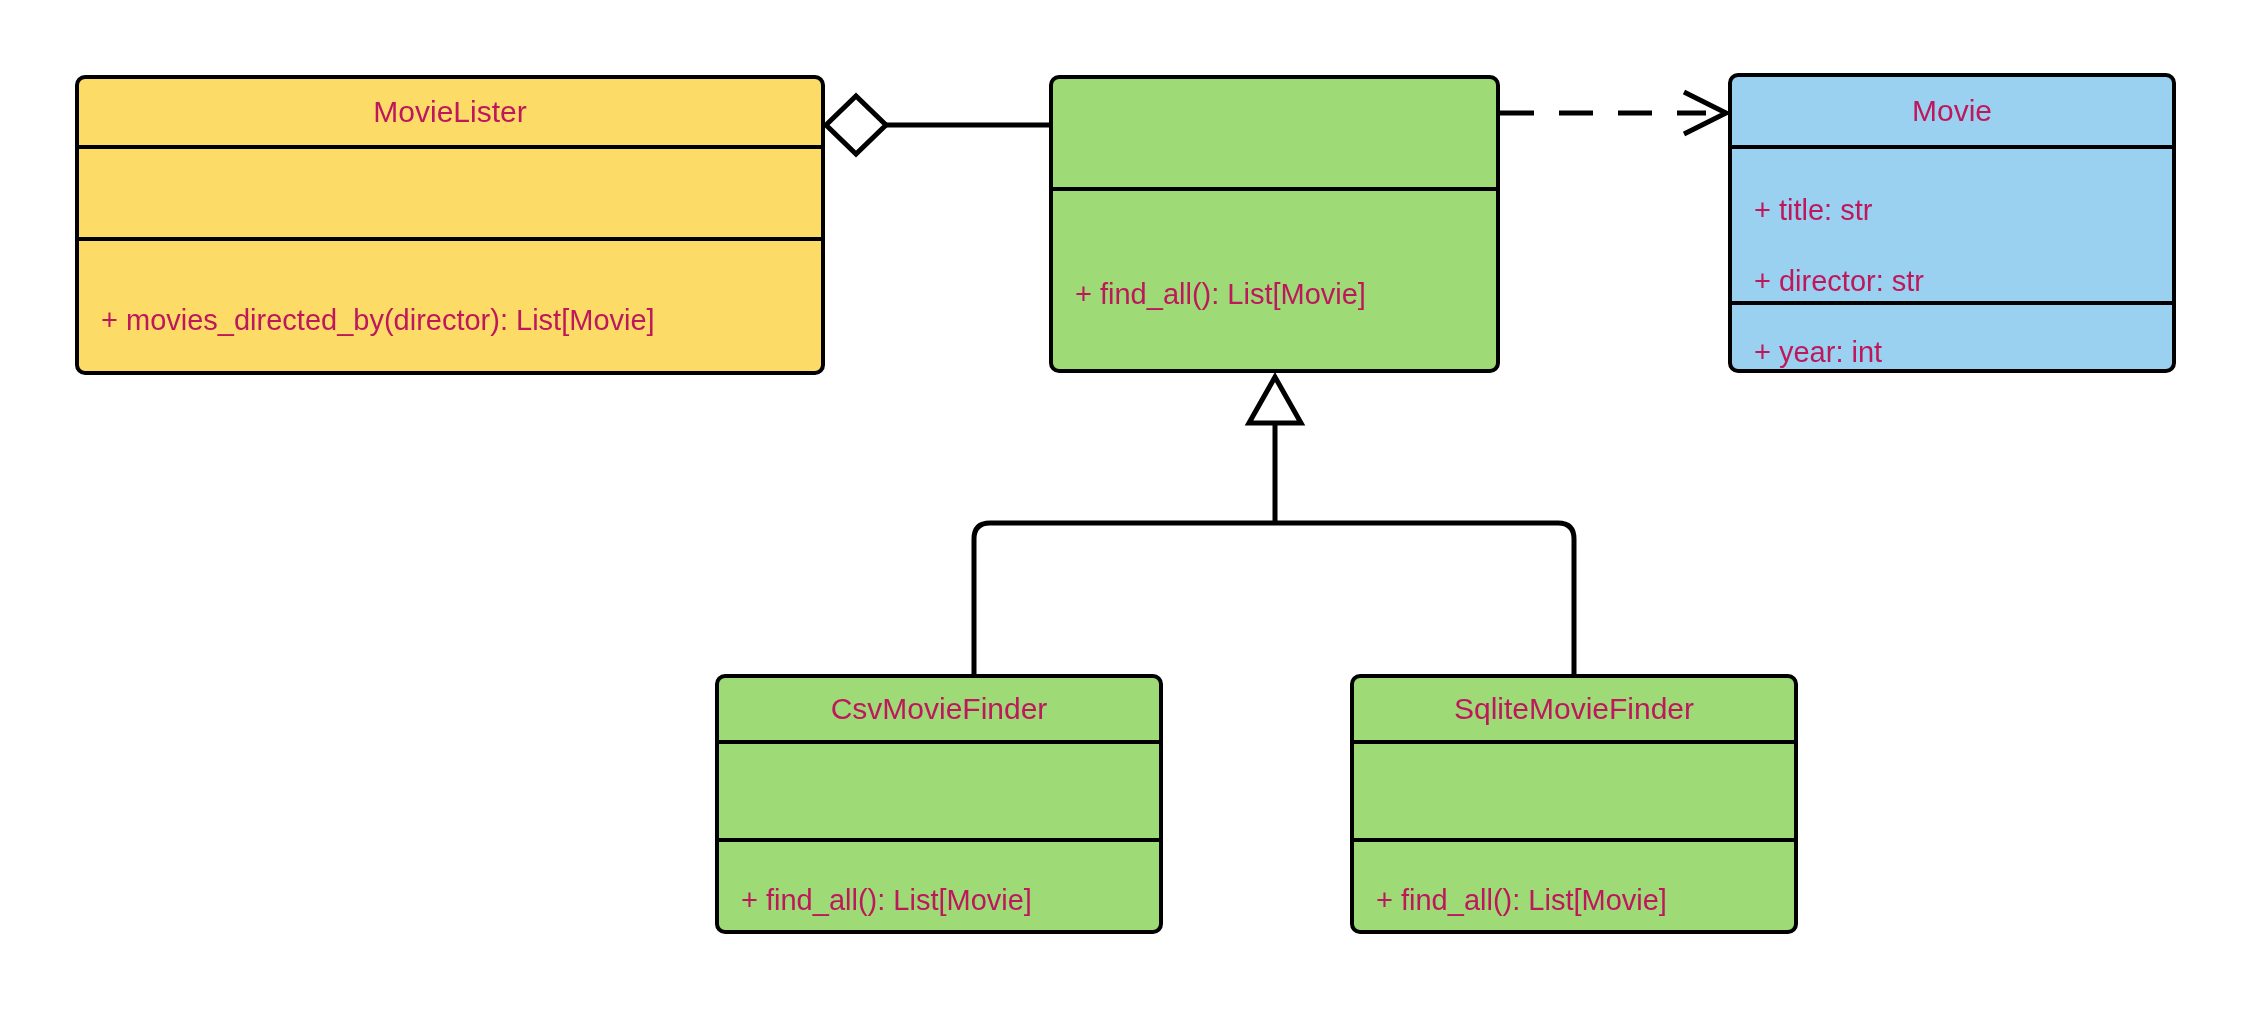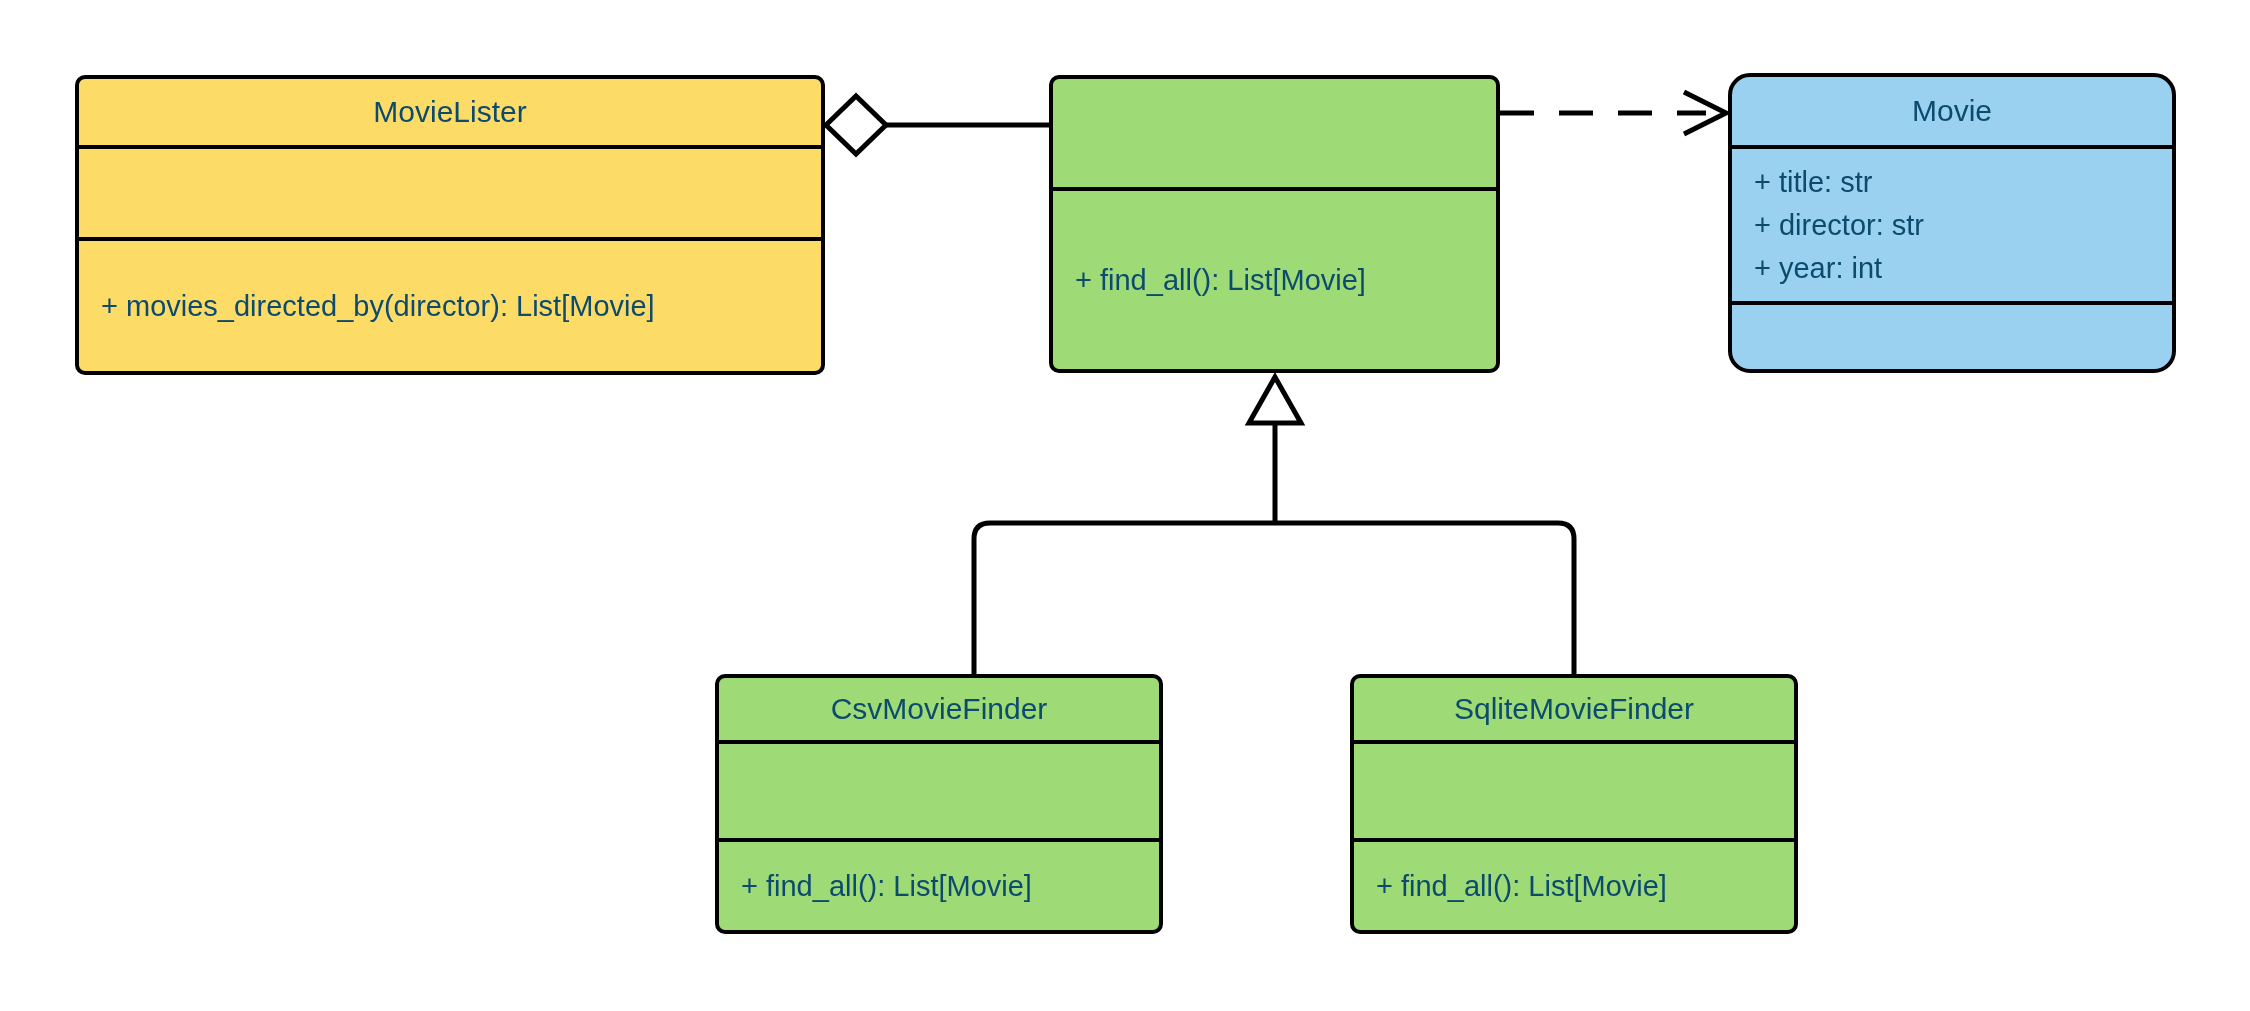--- a/index.html
+++ b/index.html
@@ -2,21 +2,21 @@
 <html><head>
 <meta charset="utf-8">
 <style>
   html, body { margin: 0; padding: 0; background: #ffffff; }
   #canvas {
     position: relative;
     width: 2250px;
     height: 1011px;
     background: #ffffff;
     font-family: "Liberation Sans", "DejaVu Sans", sans-serif;
-    color: #0c4a6e;
+    color: #be185d;
     overflow: hidden;
   }
   #connectors {
     position: absolute;
     left: 0; top: 0;
     width: 2250px; height: 1011px;
     pointer-events: none;
   }
   .class-box {
     position: absolute;
@@ -44,20 +44,21 @@
     box-sizing: border-box;
     padding: 0 0 0 22px;
     display: flex;
     flex-direction: column;
     justify-content: center;
   }
   .member {
     font-size: 29px;
     line-height: 43px;
     white-space: nowrap;
+    margin-top: 28px;
   }
 
   
   #box-movie-lister { left: 75px; top: 75px; width: 750px; height: 300px; }
   #box-movie-lister .class-title   { height: 70px; }
   #box-movie-lister .class-attrs   { height: 92px; }
   #box-movie-lister .class-methods { flex: 1; }
 
   
   #box-movie-finder { left: 1049px; top: 75px; width: 451px; height: 298px; }
@@ -115,21 +116,21 @@
     </div>
   </div>
 
   <div class="class-box" id="box-movie-finder" style="background-color: rgb(158, 218, 118);">
     <div class="class-attrs"></div>
     <div class="class-methods">
       <div class="member">+ find_all(): List[Movie]</div>
     </div>
   </div>
 
-  <div class="class-box" id="box-movie" style="background-color: rgb(154, 209, 240); border-radius: 22px;">
+  <div class="class-box" id="box-movie" style="background-color: rgb(154, 209, 240);">
     <div class="class-title">Movie</div>
     <div class="class-attrs">
       <div class="member">+ title: str</div>
       <div class="member">+ director: str</div>
       <div class="member">+ year: int</div>
     </div>
     <div class="class-methods"></div>
   </div>
 
   <div class="class-box" id="box-csv-movie-finder" style="background-color: rgb(158, 218, 118);">

